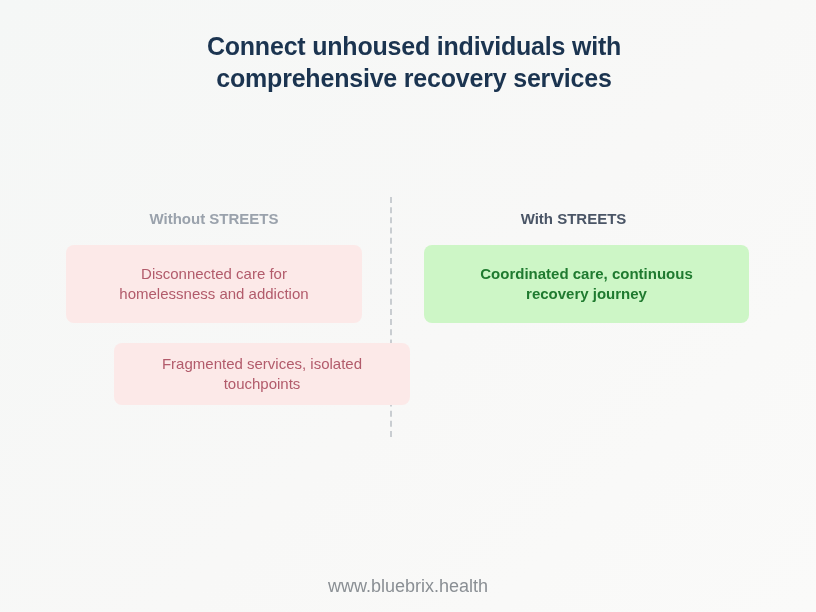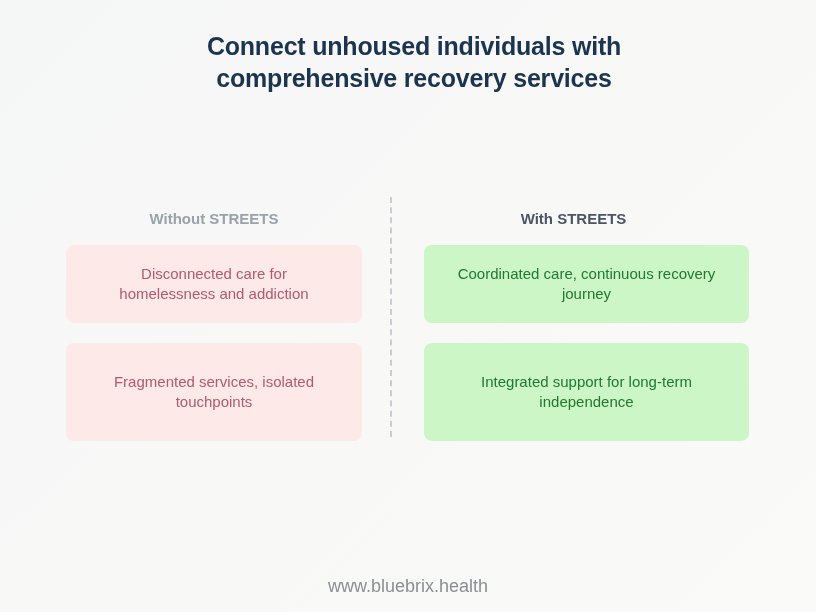--- a/index.html
+++ b/index.html
@@ -71,24 +71,24 @@
     width: 296px;
     background: var(--negative-bg, #fce9e8);
     color: var(--negative-text, #b25b6b);
     font-weight: 400;
   }
   .card.positive {
     left: 424px;
     width: 325px;
     background: var(--positive-bg, #cdf6c6);
     color: var(--positive-text, #1f7a2f);
-    font-weight: 400;
+    font-weight: 700;
   }
   .card.row1 { top: 245px; height: 78px; }
-  .card.row2 { top: 343px; height: 98px; }
+  .card.row2 { top: 343px; height: 62px; margin-left: 48px; }
   .footer {
     position: absolute;
     top: 576px;
     left: 0;
     right: 0;
     text-align: center;
     font-size: 18px;
     color: var(--footer-text, #8a8f94);
   }
 </style>
@@ -110,19 +110,16 @@
   </div>
 
   <div class="card negative row2">
     <span>Fragmented services, isolated touchpoints</span>
   </div>
 
   <div class="card positive row1">
     <span>Coordinated care, continuous recovery journey</span>
   </div>
 
-  <div class="card positive row2">
-    <span>Integrated support for long-term independence</span>
-  </div>
 
   <div class="footer">www.bluebrix.health</div>
 
 </div>
 
 </body></html>

